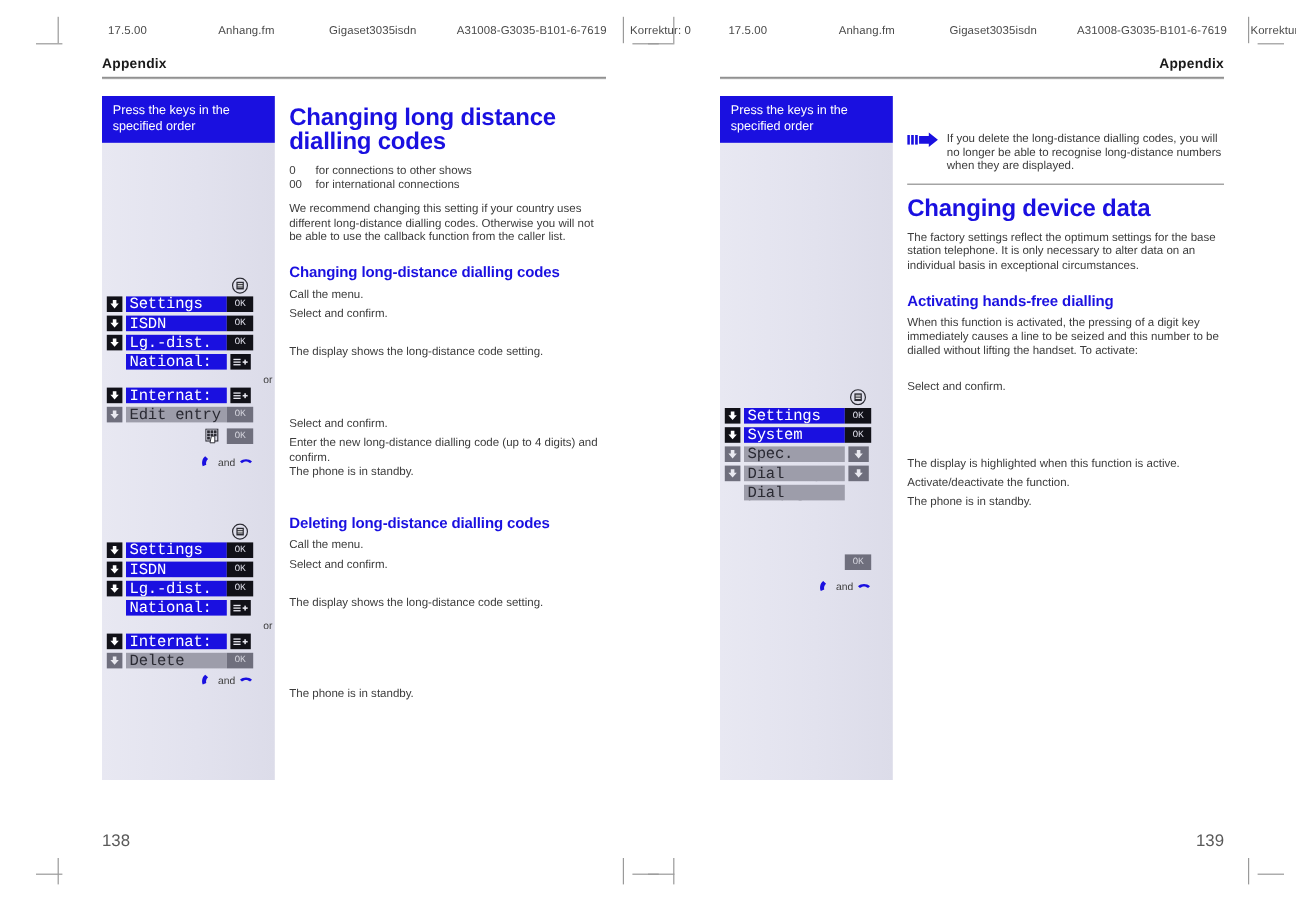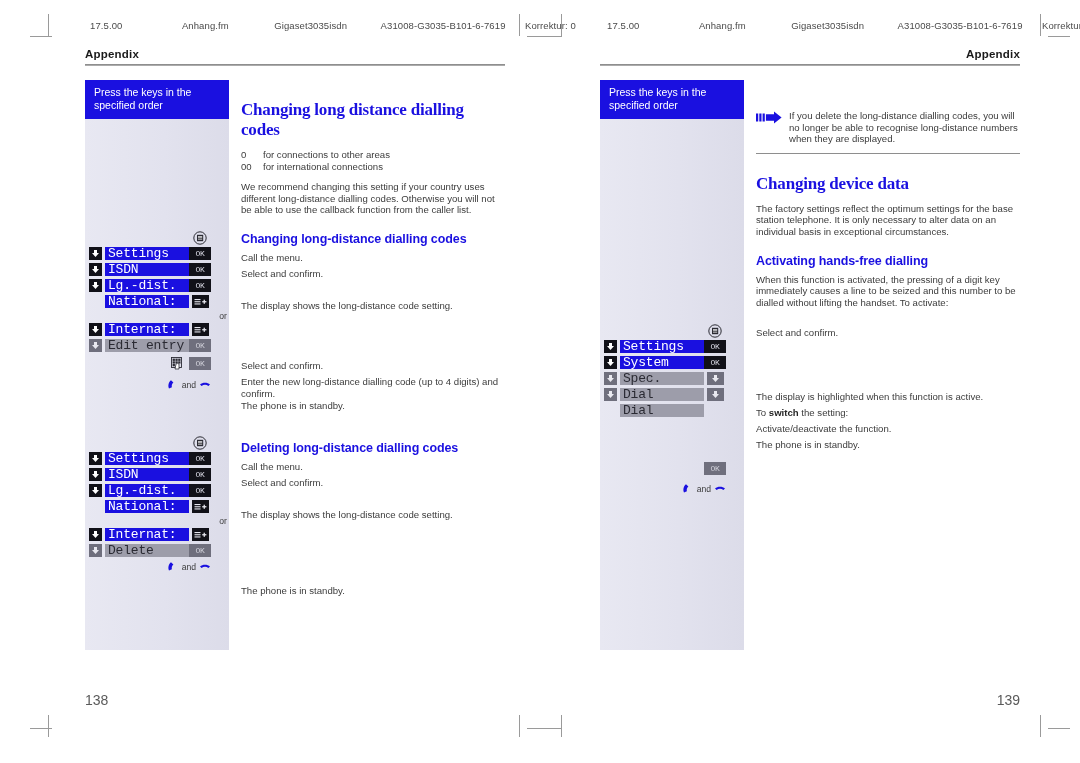--- a/index.html
+++ b/index.html
@@ -70,27 +70,26 @@
     padding: 6px 8px 7px 9px;
     font-weight: normal;
   }
   .textcol {
     flex: 1;
     padding-left: 12px;
     position: relative;
   }
 
   h1.sec {
-    font-size: 17px;
+    font-size: 20px;
     color: #1a10e0;
     font-weight: bold;
-    margin: 20px 0 9px 0;
+    margin: 8px 0 9px 0;
     letter-spacing: -.2px;
     line-height: 20px;
-    font-family: Liberation Serif, serif;
   }
   h2.sub {
     font-size: 12.5px;
     color: #1a10e0;
     font-weight: bold;
     margin: 16px 0 6px 0;
     letter-spacing: -.1px;
   }
   p.para {
     font-size: 9.6px;
@@ -534,21 +533,21 @@
             </svg>
           </div>
         </div>
       </div>
 
       <div class="textcol">
         <h1 class="sec">Changing long distance dialling codes</h1>
         <div class="deflist">
           <div class="row">
             <div class="k">0</div>
-            <div>for connections to other areas</div>
+            <div>for connections to other shows</div>
           </div>
           <div class="row">
             <div class="k">00</div>
             <div>for international connections</div>
           </div>
         </div>
         <p class="para">We recommend changing this setting if your country uses different long-distance dialling codes. Otherwise you will not be able to use the callback function from the caller list.</p>
 
         <h2 class="sub">Changing long-distance dialling codes</h2>
 
@@ -731,21 +730,20 @@
 
         <h2 class="sub">Activating hands-free dialling</h2>
         <p class="para">When this function is activated, the pressing of a digit key immediately causes a line to be seized and this number to be dialled without lifting the handset. To activate:</p>
 
         <div style="height:10px;"></div>
         <div class="descline">Select and confirm.</div>
         <div class="descline">&nbsp;</div>
         <div class="descline">&nbsp;</div>
         <div class="descline">&nbsp;</div>
         <div class="descline">The display is highlighted when this function is active.</div>
-        <div class="descline"><span>To </span><b class="inline">switch</b><span> the setting:</span></div>
         <div class="descline">Activate/deactivate the function.</div>
         <div class="descline">The phone is in standby.</div>
       </div>
     </div>
 
     <div class="pagenum" style="right:0;">139</div>
   </div>
 
 </div>
 

